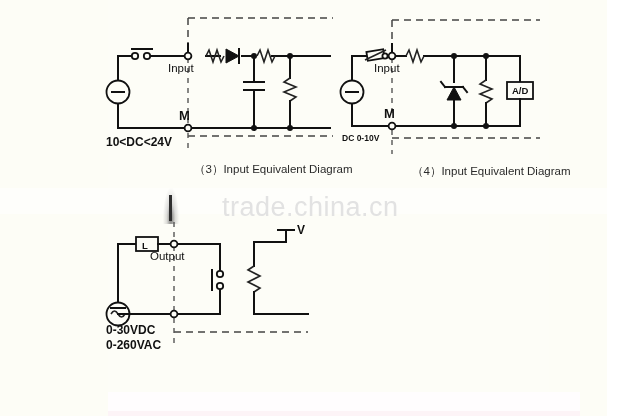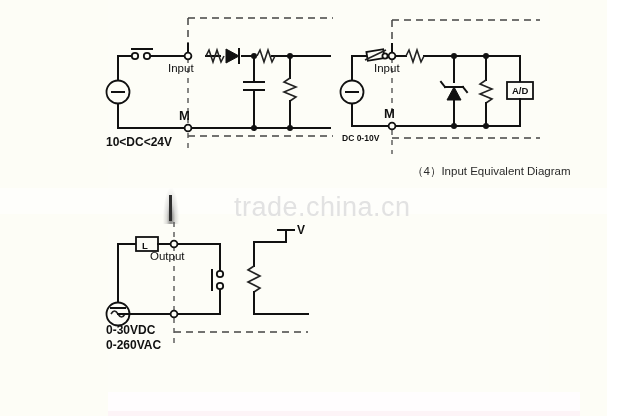--- a/index.html
+++ b/index.html
@@ -244,20 +244,21 @@
       <circle class="term" cx="80" cy="120" r="3.4"></circle>
       <circle class="node" cx="146" cy="120" r="3"></circle>
       <circle class="node" cx="182" cy="120" r="3"></circle>
     </g>
 
     <text class="lbl lbl-node" x="60" y="64">Input</text>
     <text class="lbl lbl-M" x="71" y="112">M</text>
     <text class="lbl lbl-supply" x="-2" y="138">10&lt;DC&lt;24V</text>
   </svg>
 
+  <div class="caption" style="left:194px; top:162px;">（3）Input Equivalent Diagram</div>
 
   <svg class="diagram" style="left:344px; top:8px;" width="200" height="150" viewBox="0 0 200 150">
 
     <g>
       <path class="dash" d="M 48 12 L 196 12"></path>
       <path class="dash" d="M 48 12 L 48 42"></path>
       <path class="dash-v" d="M 48 50 L 48 110"></path>
       <path class="dash" d="M 48 130 L 196 130"></path>
       <path class="dash-v" d="M 48 122 L 48 146"></path>
     </g>
@@ -326,21 +327,21 @@
 
     <text class="lbl lbl-node" x="30" y="64">Input</text>
     <text class="lbl lbl-M" x="40" y="110">M</text>
     <text class="lbl lbl-supply-sm" x="-2" y="133">DC 0-10V</text>
   </svg>
 
   <div class="caption" style="left:412px; top:164px;">（4）Input Equivalent Diagram</div>
 
   <div class="wm-smudge"></div>
   <div class="wm-smudge2"></div>
-  <div class="watermark" style="left:222px; top:192px;margin-left:12px;">trade.china.cn</div>
+  <div class="watermark" style="left:222px; top:192px;">trade.china.cn</div>
 
   <svg class="diagram" style="left:108px; top:222px;" width="230" height="140" viewBox="0 0 230 140">
 
     <g>
       <path class="dash-v" d="M 66 0 L 66 16"></path>
       <path class="dash-v" d="M 66 24 L 66 92"></path>
       <path class="dash" d="M 66 110 L 200 110"></path>
       <path class="dash-v" d="M 66 96 L 66 124"></path>
     </g>
 

